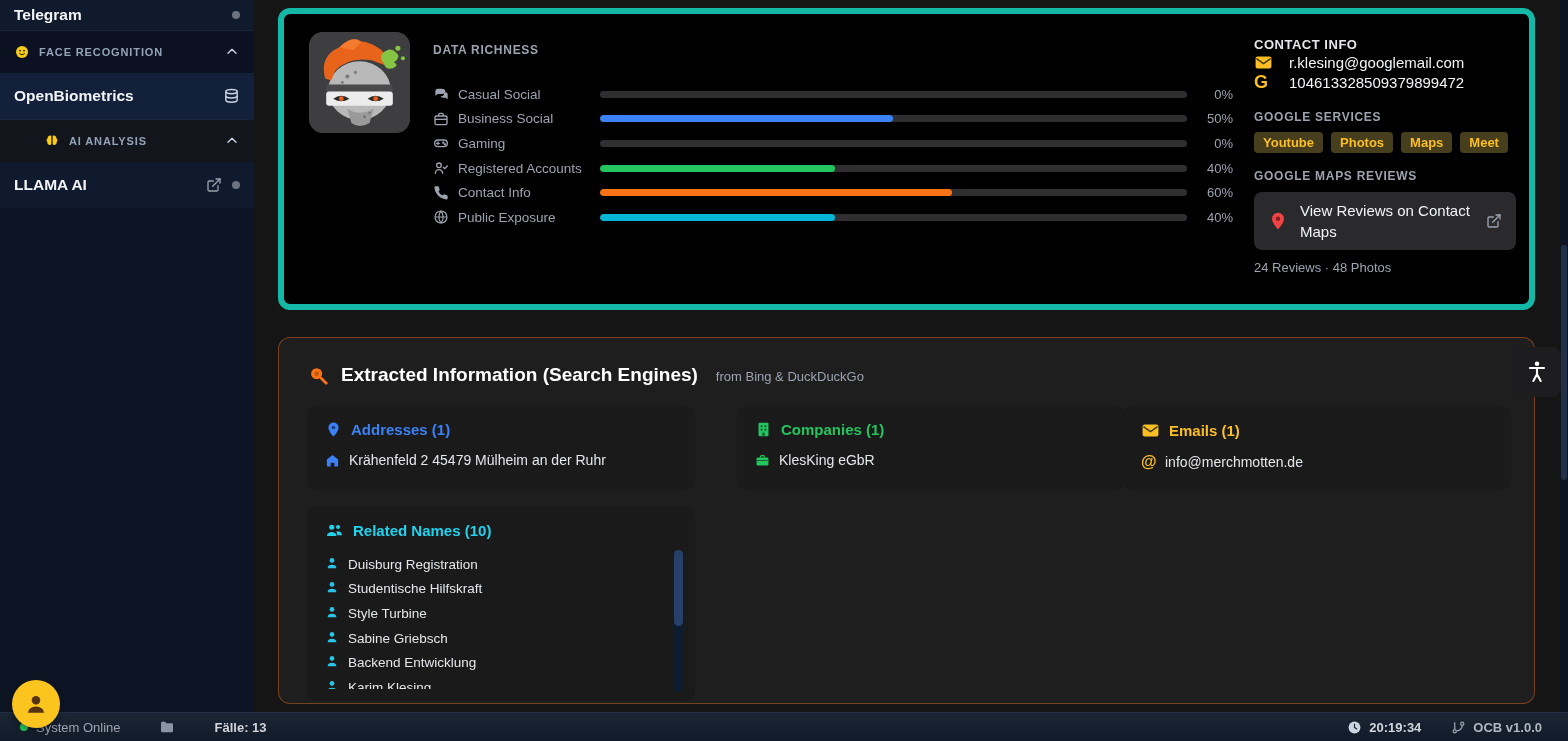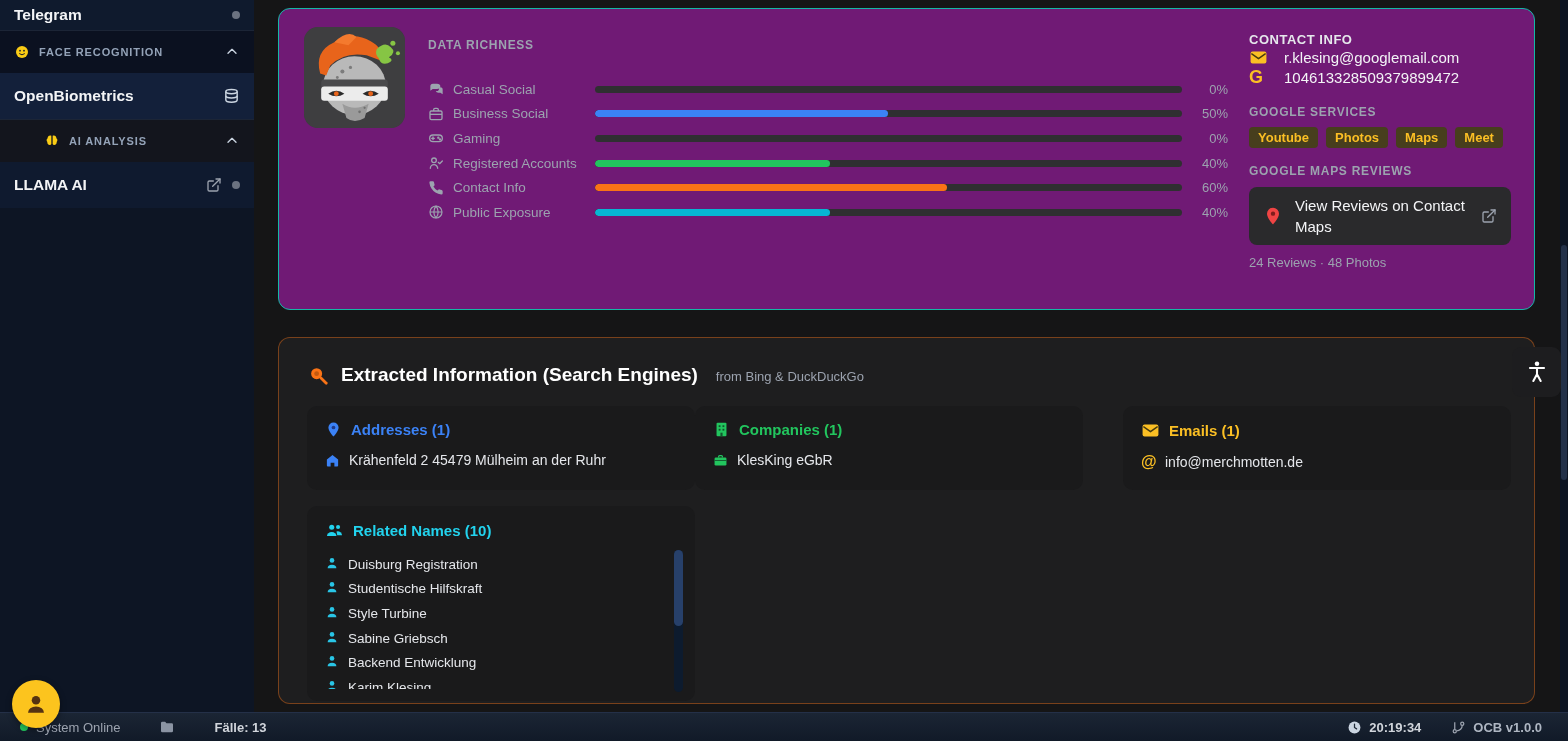--- a/index.html
+++ b/index.html
@@ -18,21 +18,21 @@
   .row-open { background:#13203a; height:46px; }
   .row-ai { background:#13151d;padding-left:44px; }
   .row-llama { background:#0f1a2f; height:46px; }
   .divider { height:1px; background:#1c2536; }
   .dot { width:8px; height:8px; border-radius:50%; background:#6b7280; display:inline-block; }
   .side-right { display:flex; align-items:center; gap:10px; }
 
   
   .main { position:absolute; left:254px; top:0; width:1314px; height:712px; background:#151516; }
   .card { position:absolute; border-radius:12px; }
-  .card1 { left:24px; top:8px; width:1257px; height:302px; background:#701a75; border:1px solid #14b8a6; }
+  .card1 { left:24px; top:8px; width:1257px; height:302px; background:#000000; border:6px solid #14b8a6; }
   .card2 { left:24px; top:337px; width:1257px; height:367px; background:#1e1e1f; border:1px solid rgba(249,115,22,.42); }
 
   
   .avatar { position:absolute; left:25px; top:18px; width:101px; height:101px; border-radius:14px; overflow:hidden; background:#3e3e40; }
   .richness { position:absolute; left:149px; top:29px; width:800px; }
   .sec-label { font-size:12px; font-weight:600; letter-spacing:.06em; color:#9ca3af; }
   .r-rows { margin-top:25px; }
   .r-row { display:flex; align-items:center; height:24.6px; }
   .r-ic { width:17px; height:17px; flex:0 0 17px; display:flex; align-items:center; color:#9ca3af; }
   .r-ic svg { width:16px; height:16px; }
@@ -55,21 +55,21 @@
   .reviews-btn .pin { flex:0 0 20px; }
   .btn-text { flex:1; margin-left:12px; color:#f3f4f6; font-size:15px; line-height:1.4; }
   .reviews-sum { margin-top:10px; font-size:13px; color:#9ca3af; }
 
   
   .x-header { position:absolute; left:28px; top:26px; display:flex; align-items:center; }
   .x-header h2 { margin-left:12px; color:#fff; font-size:19px; font-weight:700; }
   .x-sub { margin-left:18px; padding-top:3px; color:#9ca3af; font-size:13px; }
   .subcard { position:absolute; background:#1a1a1b; border-radius:10px; }
   .sc-a { left:28px; top:68px; width:388px; height:84px; }
-  .sc-c { left:416px; top:68px; width:388px; height:84px; }
+  .sc-c { left:458px; top:68px; width:388px; height:84px; }
   .sc-e { left:844px; top:68px; width:388px; height:84px; }
   .sc-r { left:28px; top:168px; width:388px; height:195px; }
   .sc-title { display:flex; align-items:center; gap:9px; padding:15px 18px 0 18px; font-size:15px; font-weight:700; }
   .t-blue { color:#3b82f6; } .t-green { color:#22c55e; } .t-yellow { color:#fbbf24; } .t-cyan { color:#22d3ee; }
   .sc-items { padding:10px 18px 0 18px; }
   .sc-item { display:flex; align-items:center; gap:9px; height:24px; font-size:14px; color:#e5e7eb; }
   .sc-item .ii { width:15px; display:flex; align-items:center; }
   .rel-list { position:absolute; left:18px; right:34px; top:46px; height:137px; overflow:hidden; }
   .rel-item { display:flex; align-items:center; gap:9px; height:24.6px; font-size:13.5px; color:#e5e7eb; }
   .rel-track { position:absolute; right:12px; top:44px; width:9px; height:142px; background:#0d1b2e; border-radius:5px; }

